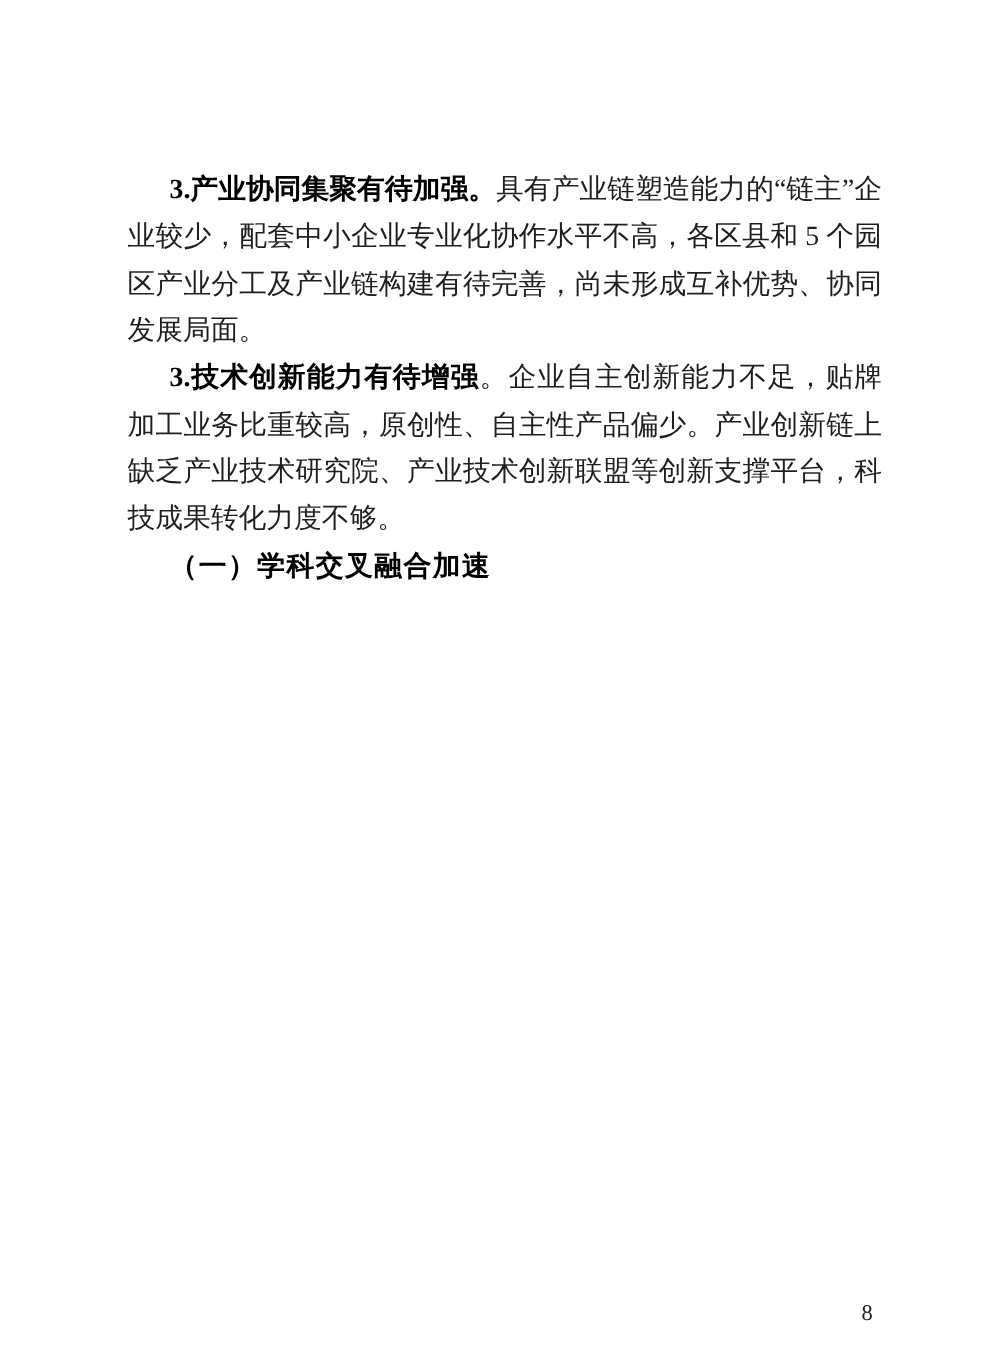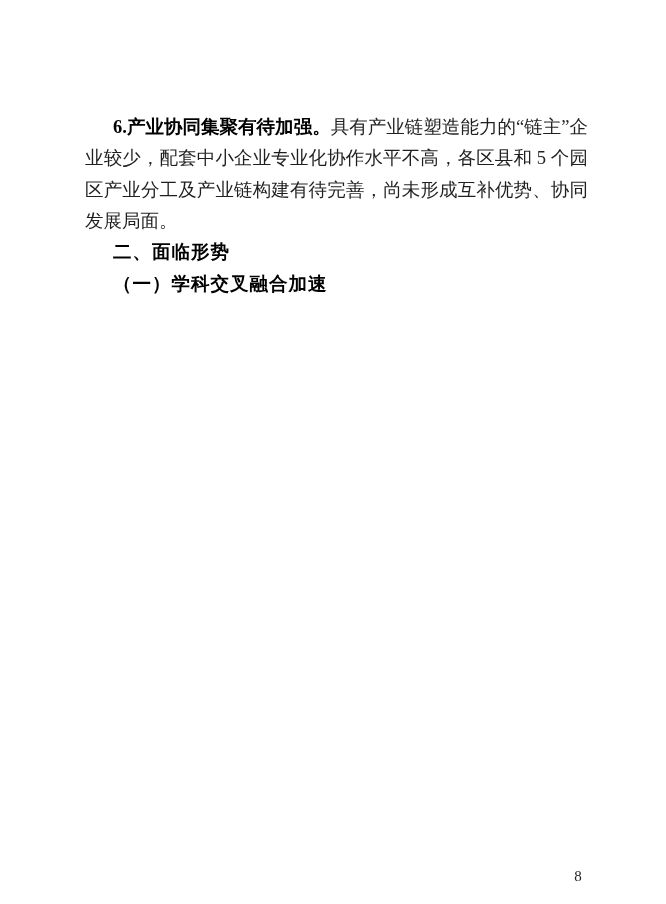--- a/index.html
+++ b/index.html
@@ -50,25 +50,25 @@
     font-family: "Liberation Serif", serif;
   }
 </style>
 </head>
 <body>
 
 <div class="page">
 
   <div class="body-text">
 
-    <p><span class="lead">6.产业协同集聚有待加强。</span><span>具有产业链塑造能力的“链主”企业较少，配套中小企业专业化协作水平不高，各区县和 5 个园区产业分工及产业链构建有待完善，尚未形成互补优势、协同发展局面。</span></p>
+    <p><span class="lead">3.产业协同集聚有待加强。</span><span>具有产业链塑造能力的“链主”企业较少，配套中小企业专业化协作水平不高，各区县和 5 个园区产业分工及产业链构建有待完善，尚未形成互补优势、协同发展局面。</span></p>
+
+    <p><span class="lead">3.技术创新能力有待增强</span><span>。企业自主创新能力不足，贴牌加工业务比重较高，原创性、自主性产品偏少。产业创新链上缺乏产业技术研究院、产业技术创新联盟等创新支撑平台，科技成果转化力度不够。</span></p>
 
 
-
-    <p class="heading"><span class="lead">二、面临形势</span></p>
 
 
     <p class="heading"><span class="lead">（一）学科交叉融合加速</span></p>
 
 
   </div>
 
   <div class="page-num">8</div>
 
 </div>

